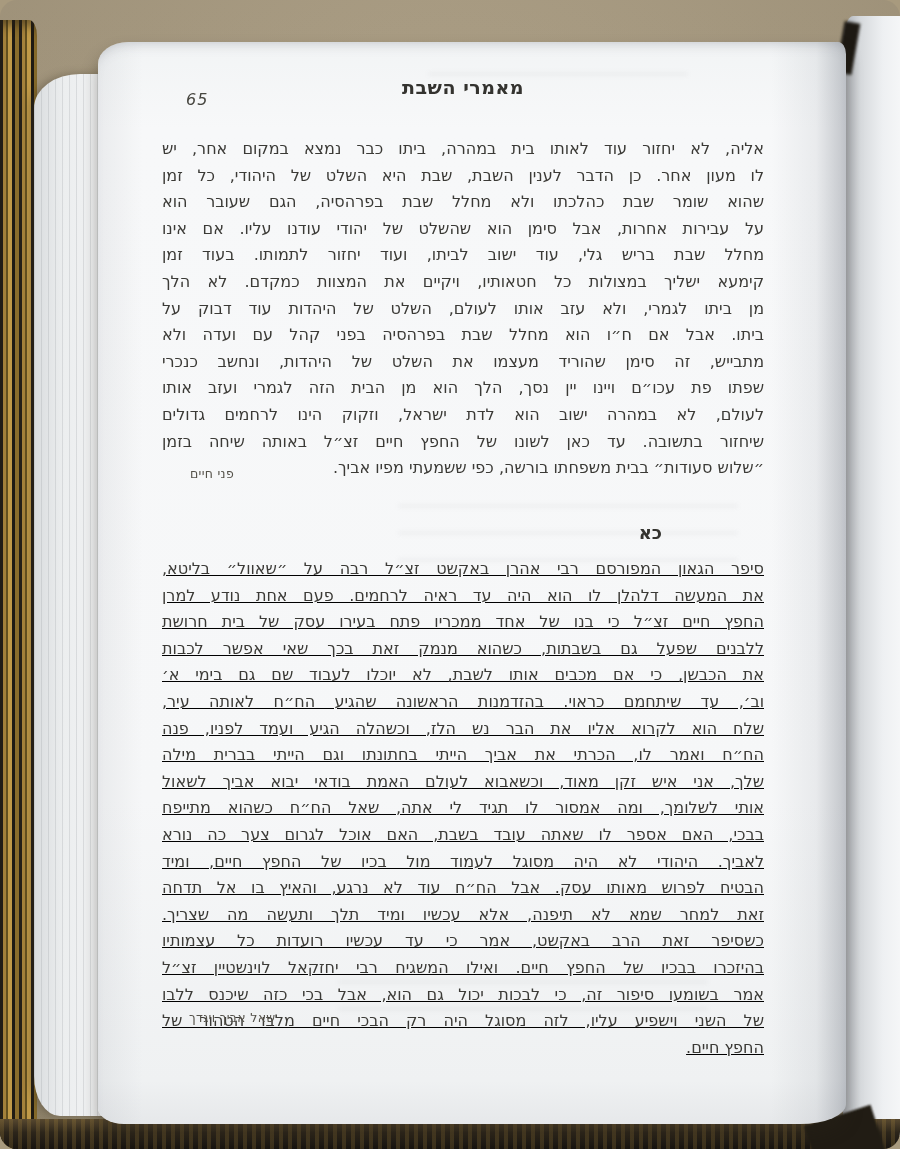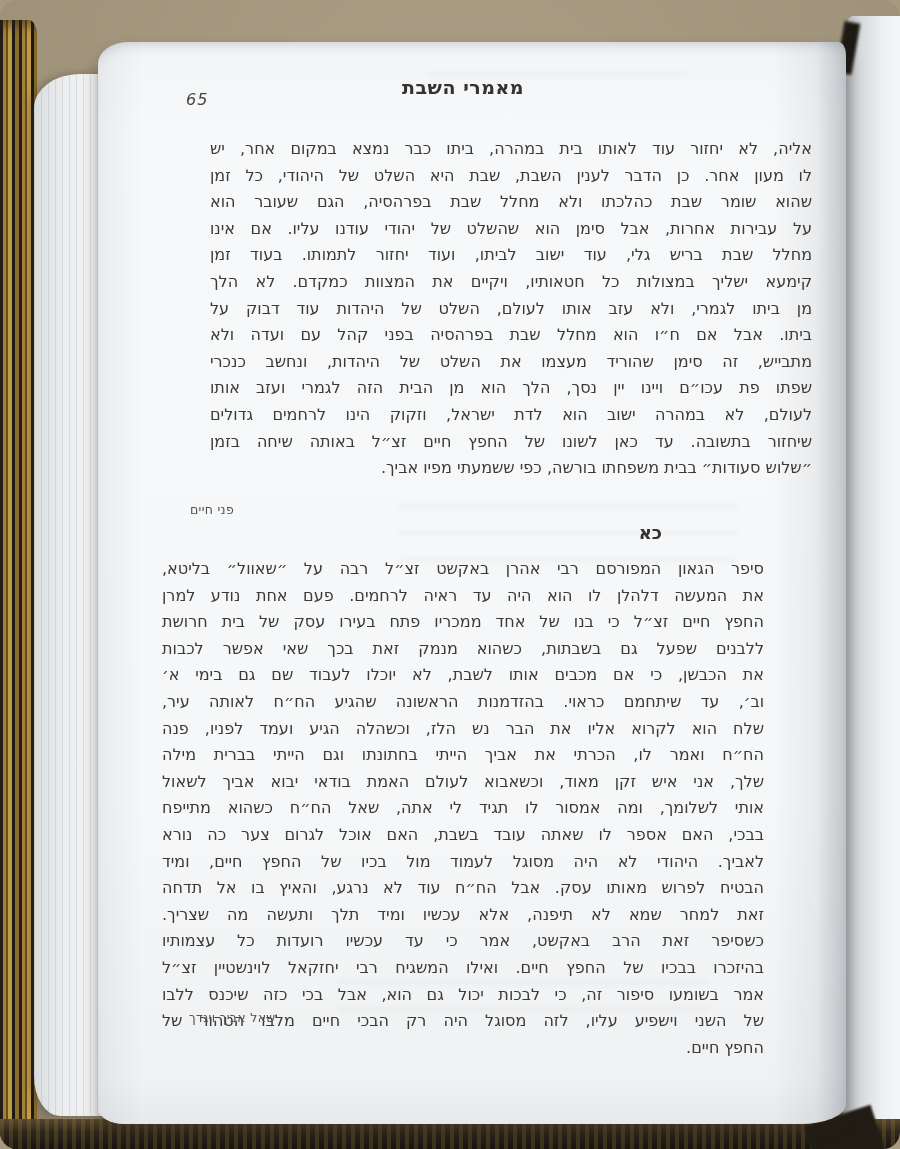--- a/index.html
+++ b/index.html
@@ -81,31 +81,31 @@
   .bleed-b{left:330px;top:30px;width:260px;height:26px;}
   .bleed-c{left:240px;top:938px;width:370px;height:44px;}
   .header-title{
     position:absolute;left:64px;top:34px;width:602px;text-align:center;
     font-size:19px;font-weight:700;color:#34332f;letter-spacing:.5px;direction:rtl;
   }
   .page-num{
     position:absolute;left:88px;top:48px;font-size:16px;color:#46453f;letter-spacing:1px;font-style:italic;
   }
   .para{position:absolute;left:64px;width:602px;direction:rtl;font-size:16px;}
-  .para-1{top:94px;margin-left:48px;}
-  .para-2{top:514px;}
+  .para-1{top:94px;}
+  .para-2{top:514px;text-decoration:underline;}
   .text-line{
     line-height:26.6px;height:26.6px;white-space:nowrap;
     text-align:justify;text-align-last:justify;color:#3b3a36;
   }
   .text-line.last-line{text-align-last:right;white-space:normal;}
   .citation{
     position:absolute;font-size:12.5px;color:#55524a;direction:rtl;letter-spacing:.3px;
   }
-  .cite-1{left:92px;top:460px;}
+  .cite-1{left:92px;top:424px;}
   .cite-2{left:91px;top:968px;}
   .section-marker{
     position:absolute;right:184px;top:480px;font-size:18px;font-weight:700;color:#34332f;direction:rtl;
   }
 </style>
 </head>
 <body>
 
 <div class="photo">
 

